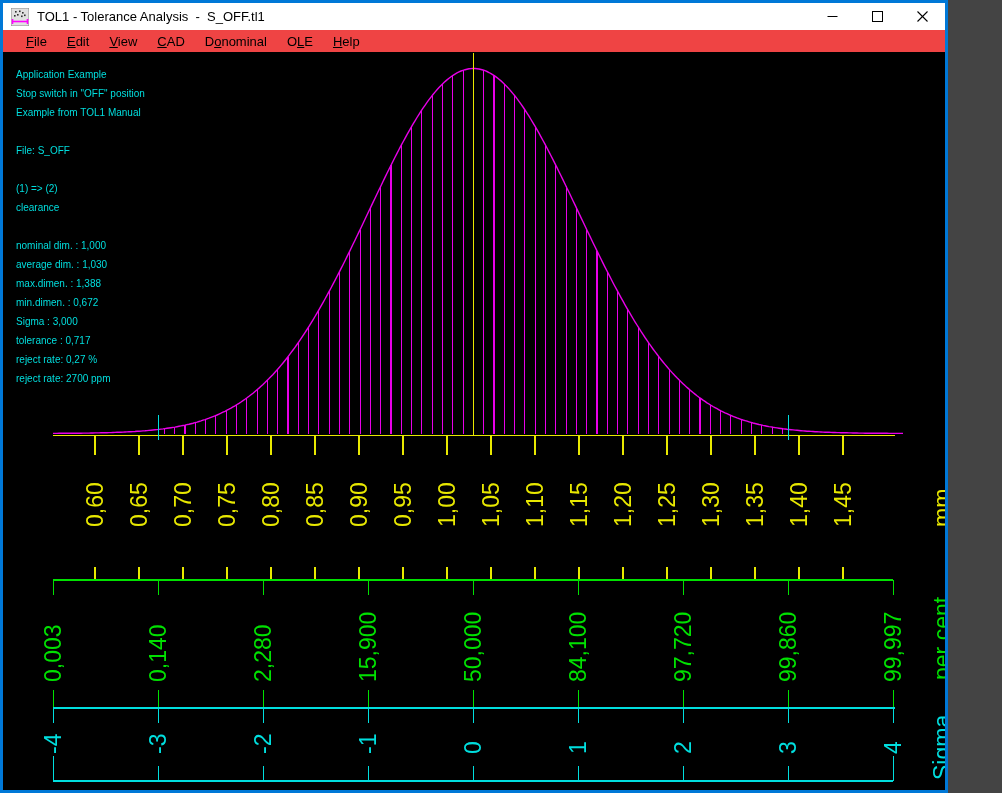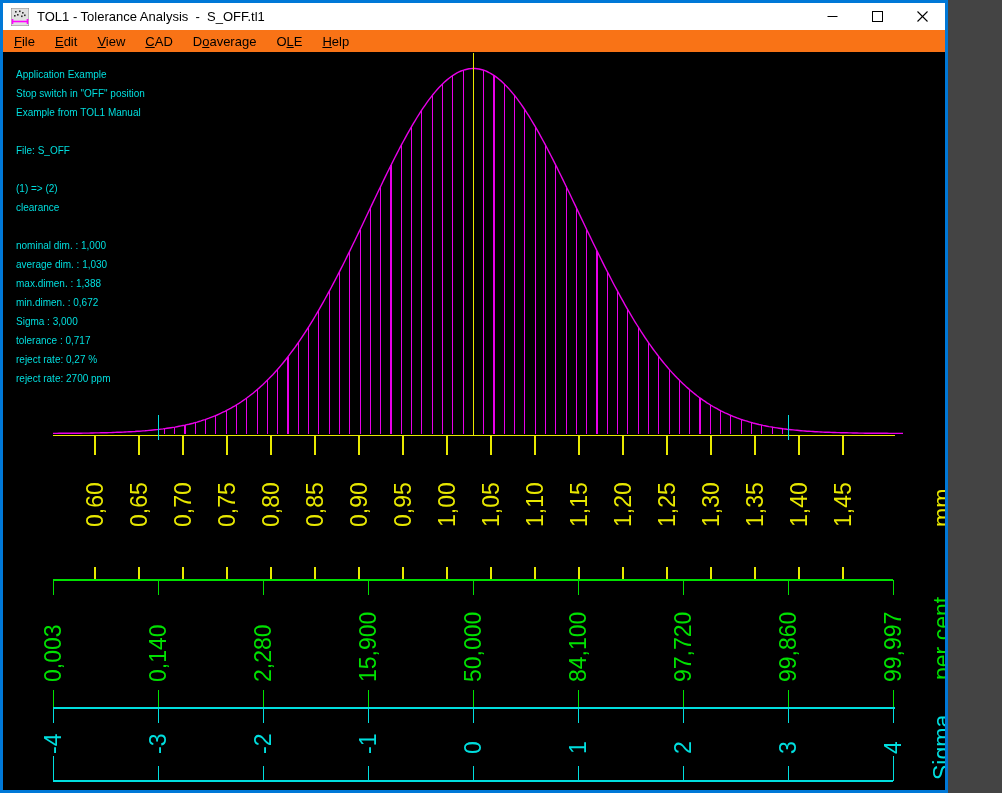--- a/index.html
+++ b/index.html
@@ -14,23 +14,23 @@
   }
   .titlebar{
     height:27px;background:#fff;color:#000;
     display:flex;align-items:center;flex:0 0 auto;
   }
   .app-icon{margin:0 8px 0 8px;width:18px;height:18px;flex:0 0 auto;}
   .title{font-size:13px;white-space:pre;flex:1 1 auto;}
   .winbtns{display:flex;height:100%;flex:0 0 auto;}
   .winbtn{width:45px;height:100%;display:flex;align-items:center;justify-content:center;}
   .menubar{
-    height:22px;background:#f97316;color:#000;
+    height:22px;background:#ef4444;color:#000;
     display:flex;align-items:center;
-    font-size:13px;padding-left:8px;flex:0 0 auto;text-align:center;
+    font-size:13px;padding-left:20px;flex:0 0 auto;text-align:center;
   }
   .menu-item{margin-right:14px;padding:1px 3px;white-space:pre;}
   .menu-item .mn{text-decoration:underline;}
   .canvas{
     flex:1 1 auto;position:relative;background:#000;
   }
   .info{
     position:absolute;left:13px;top:13px;
     color:#00dede;font-size:10px;line-height:19px;
     white-space:pre;
@@ -82,21 +82,21 @@
           </svg>
       </div>
     </div>
   </div>
 
   <div class="menubar">
     <span class="menu-item"><span></span><span class="mn">F</span><span>ile</span></span>
     <span class="menu-item"><span></span><span class="mn">E</span><span>dit</span></span>
     <span class="menu-item"><span></span><span class="mn">V</span><span>iew</span></span>
     <span class="menu-item"><span></span><span class="mn">C</span><span>AD</span></span>
-    <span class="menu-item"><span>D</span><span class="mn">o</span><span>average</span></span>
+    <span class="menu-item"><span>D</span><span class="mn">o</span><span>nominal</span></span>
     <span class="menu-item"><span>O</span><span class="mn">L</span><span>E</span></span>
     <span class="menu-item"><span></span><span class="mn">H</span><span>elp</span></span>
   </div>
 
   <div class="canvas">
     <svg class="chart" width="996" height="738" viewBox="3 52 996 738">
         <line x1="164.40000000000003" y1="434" x2="164.40000000000003" y2="428.69070291467483" stroke="#e800e8" stroke-width="1.1" shape-rendering="crispEdges"></line>
         <line x1="174.7" y1="434" x2="174.7" y2="427.1123678328794" stroke="#e800e8" stroke-width="1.1" shape-rendering="crispEdges"></line>
         <line x1="185" y1="434" x2="185" y2="425.09727896159785" stroke="#e800e8" stroke-width="1.1" shape-rendering="crispEdges"></line>
         <line x1="195.3" y1="434" x2="195.3" y2="422.5523288156043" stroke="#e800e8" stroke-width="1.1" shape-rendering="crispEdges"></line>

